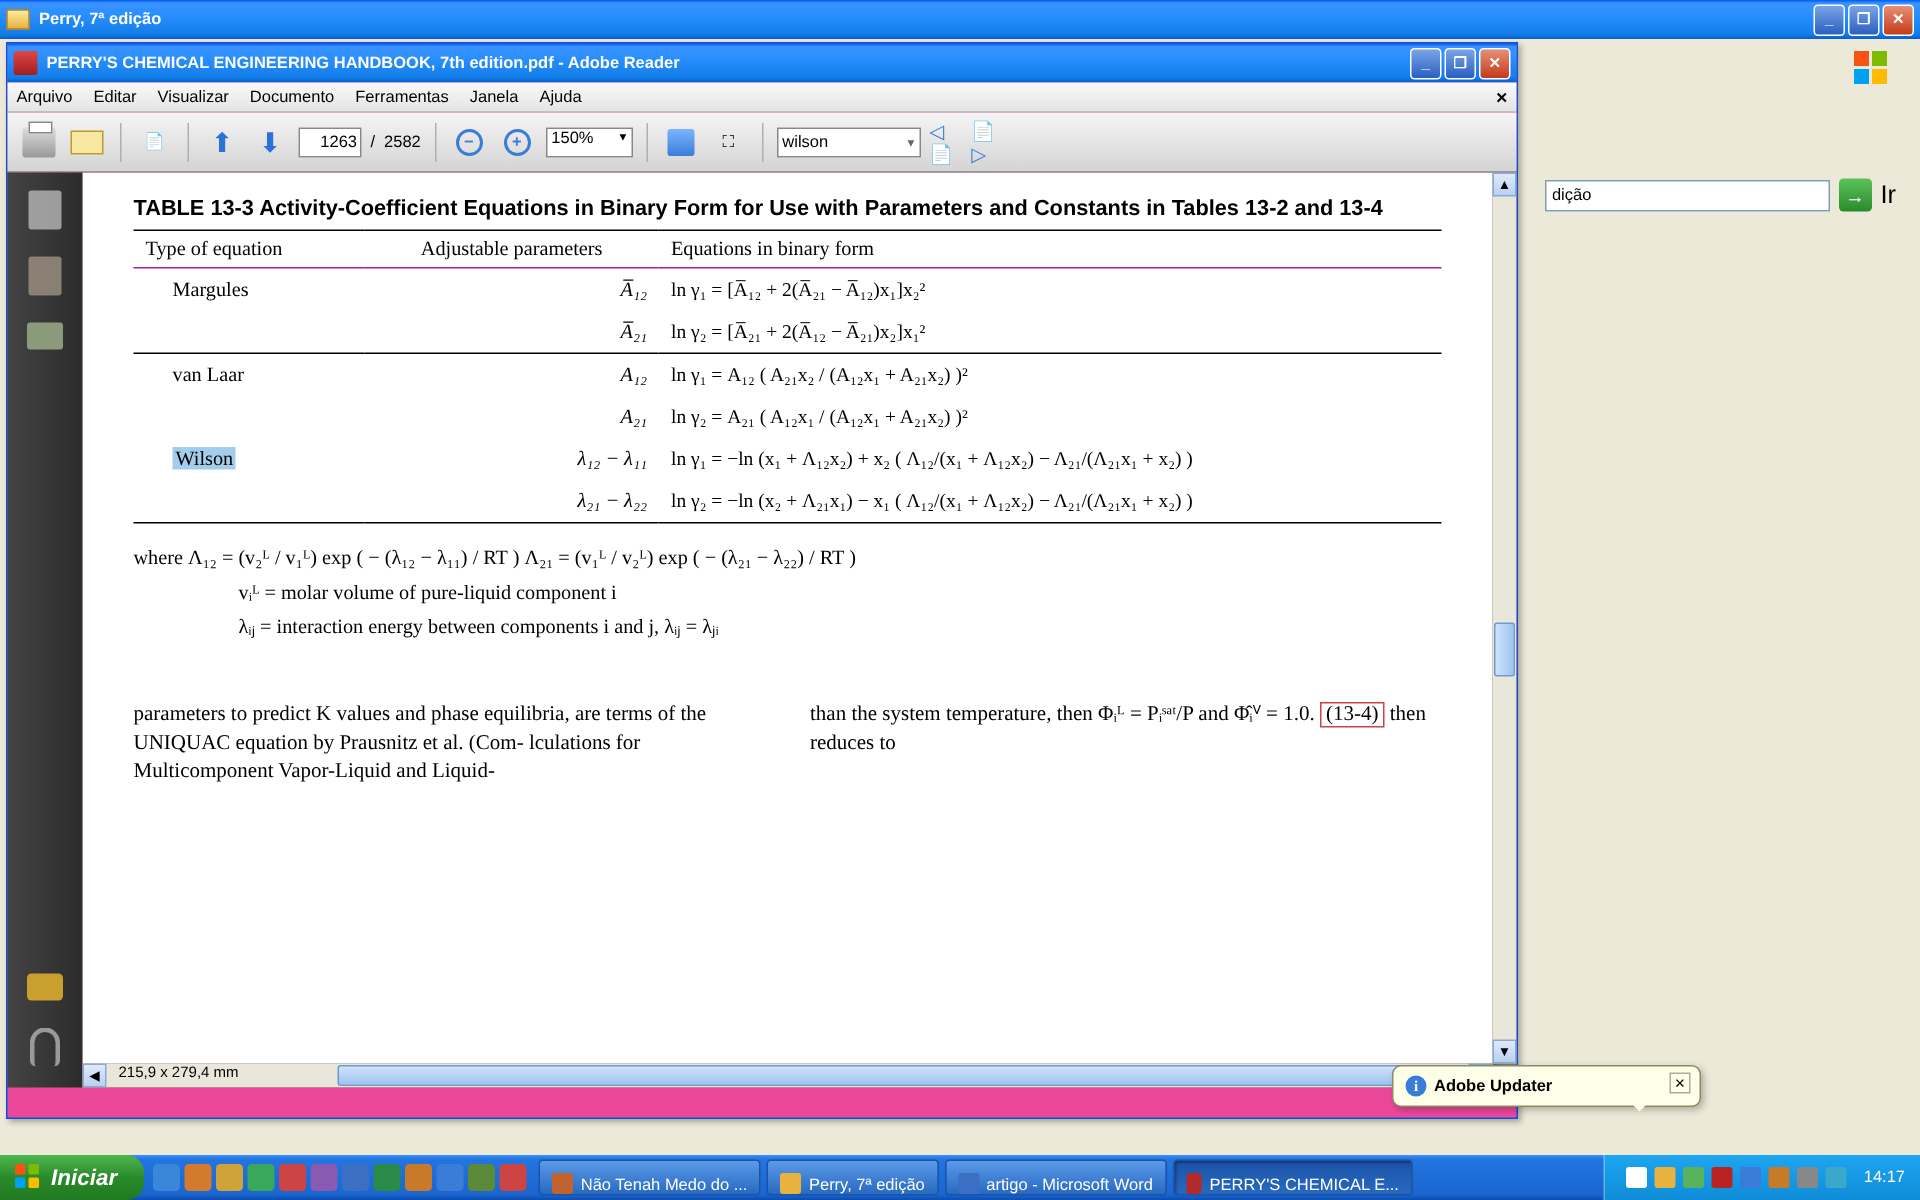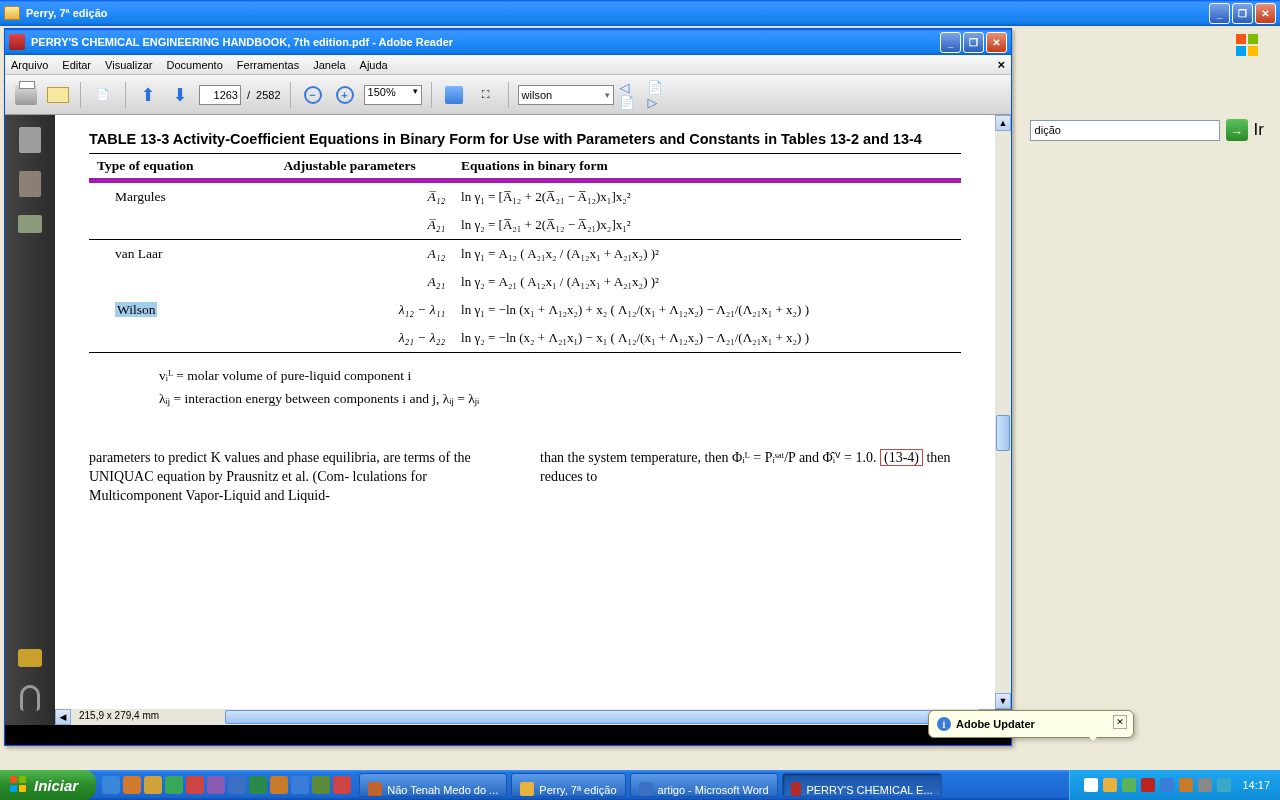--- a/index.html
+++ b/index.html
@@ -15,21 +15,21 @@
 .btn-red { background: linear-gradient(#e78f75,#c43b1a); }
 .explorer-toolbar2 { position: absolute; top: 88px; right: 16px; display: flex; align-items: center; gap: 6px; margin-top: 31px; }
 .addr-input { width: 190px; height: 21px; border: 1px solid #7f9db9; background: #fff; font-size: 11px; padding: 0 20px 0 4px; }
 .ir-btn { width: 22px; height: 22px; background: linear-gradient(#5bc35b,#2a8a2a); border-radius: 3px; display: flex; align-items: center; justify-content: center; color:#fff; font-weight: bold; font-size: 13px; }
 .ir-lbl { font-size: 17px; }
 .winlogo { position: absolute; top: 34px; right: 20px; width: 24px; height: 24px; }
 .winlogo::before { content:''; position:absolute; width:10px; height:10px; background:#f65314; top:0; left:0; }
 .winlogo::after { content:''; position:absolute; width:10px; height:10px; background:#7cbb00; top:0; left:12px; box-shadow: -12px 12px 0 #00a1f1, 0 12px 0 #ffbb00; }
 
 
-.reader-window { position: absolute; top: 28px; left: 4px; width: 1008px; height: 718px; border: 1px solid #0054e3; background: #000000; box-shadow: 2px 2px 4px rgba(0,0,0,0.3); }
+.reader-window { position: absolute; top: 28px; left: 4px; width: 1008px; height: 718px; border: 1px solid #0054e3; background: #ec4899; box-shadow: 2px 2px 4px rgba(0,0,0,0.3); }
 .reader-title { height: 26px; background: linear-gradient(to bottom, #0058ee 0%, #3a93ff 8%, #288eff 40%, #127de7 88%, #095bd0 100%); display: flex; align-items: center; padding: 0 4px; color: #fff; font-weight: bold; }
 .pdf-icon { width: 16px; height: 16px; background: linear-gradient(#e04646,#a11f1f); border-radius: 2px; margin-right: 6px; display: flex; align-items: center; justify-content: center; color:#fff; font-size:8px; font-weight:bold; }
 .menubar { height: 20px; background: linear-gradient(#fafafa,#e4e4e4); display: flex; align-items: center; padding: 0 6px; gap: 14px; font-size: 11px; border-bottom: 1px solid #c0c0c0; position: relative; }
 .menu-close { position: absolute; right: 6px; font-size: 13px; font-weight: bold; cursor: pointer; }
 .toolbar { height: 40px; background: linear-gradient(#f5f5f5,#d4d4d4); border-bottom: 1px solid #9a9a9a; display: flex; align-items: center; padding: 0 8px; gap: 6px; }
 .tb-btn { width: 26px; height: 26px; border-radius: 3px; display: flex; align-items: center; justify-content: center; }
 .tb-sep { width: 1px; height: 26px; background: #b0b0b0; margin: 0 3px; }
 .arrow-up { color: #2a72d8; font-size: 18px; }
 .arrow-dn { color: #2a72d8; font-size: 18px; }
 .page-input { width: 42px; height: 20px; border: 1px solid #888; text-align: right; font-size: 11px; padding-right: 2px; }
@@ -52,21 +52,21 @@
 .sb-sign { width: 24px; height: 18px; background: #8a9a7a; border-radius: 2px; position: relative; }
 .sb-comment { width: 24px; height: 18px; background: #c9a02e; border-radius: 3px; margin-top: auto; }
 .sb-clip { width: 20px; height: 26px; border: 3px solid #999; border-radius: 10px 10px 4px 4px; border-bottom: none; margin-bottom: 14px; }
 
 
 .doc-area { flex: 1; background: #7a7a7a; position: relative; overflow: hidden; }
 .page { position: absolute; top: 0; left: 0; right: 16px; bottom: 16px; background: #fff; box-shadow: 2px 2px 6px rgba(0,0,0,0.4); padding: 16px 34px; font-family: Georgia, serif; overflow: hidden; }
 .hdr { text-align: right; color: #1045a0; font-weight: bold; font-family: Arial; font-size: 17px; letter-spacing: 0.5px; margin-bottom: 18px; }
 .tbl-title { font-family: Arial; font-weight: bold; font-size: 14.5px; margin-bottom: 6px; }
 .tbl { width: 100%; border-collapse: collapse; font-size: 13.5px; }
-.tbl th { border-top: 1px solid #000; border-bottom: 5px solid #a21caf; font-weight: bold; padding: 4px 8px; text-align: left; }
+.tbl th { border-top: 1px solid #000; border-bottom: 1px solid #a21caf; font-weight: normal; padding: 4px 8px; text-align: left; }
 .tbl th:nth-child(2) { text-align: center; }
 .tbl th:nth-child(3) { text-align: left; }
 .tbl td { padding: 6px 8px; vertical-align: middle; }
 .tbl .divrow td { border-bottom: 1px solid #000; }
 .c2 { text-align: right; font-style: italic; }
 .c3 { font-size: 13px; }
 .highlight { background: #a2ceec; padding: 0 2px; }
 .where { font-size: 13.5px; margin-top: 12px; line-height: 1.7; }
 .body-cols { display: flex; gap: 30px; margin-top: 38px; font-size: 14px; line-height: 1.35; }
 .body-cols > div { flex: 1; }
@@ -227,20 +227,21 @@
       <td class="c3">ln γ₁ = −ln (x₁ + Λ₁₂x₂) + x₂ ( Λ₁₂/(x₁ + Λ₁₂x₂) − Λ₂₁/(Λ₂₁x₁ + x₂) )</td>
     </tr>
     <tr class="divrow">
       <td></td>
       <td class="c2">λ₂₁ − λ₂₂</td>
       <td class="c3">ln γ₂ = −ln (x₂ + Λ₂₁x₁) − x₁ ( Λ₁₂/(x₁ + Λ₁₂x₂) − Λ₂₁/(Λ₂₁x₁ + x₂) )</td>
     </tr>
             </tbody>
         </table>
         <div class="where">
+          <div>where   Λ₁₂ = (v₂ᴸ / v₁ᴸ) exp ( − (λ₁₂ − λ₁₁) / RT )   Λ₂₁ = (v₁ᴸ / v₂ᴸ) exp ( − (λ₂₁ − λ₂₂) / RT )</div>
           <div style="padding-left:70px">vᵢᴸ = molar volume of pure-liquid component i</div>
           <div style="padding-left:70px">λᵢⱼ = interaction energy between components i and j, λᵢⱼ = λⱼᵢ</div>
         </div>
         <div class="body-cols">
           <div>parameters to predict K values and phase equilibria, are terms of the UNIQUAC equation by Prausnitz et al. (Com-  lculations for Multicomponent Vapor-Liquid and Liquid-</div>
           <div>
             <span>than the system temperature, then Φᵢᴸ = Pᵢˢᵃᵗ/P and Φ̂ᵢⱽ = 1.0. </span>
             <span class="eqref">(13-4)</span>
             <span> then reduces to</span>
           </div>

